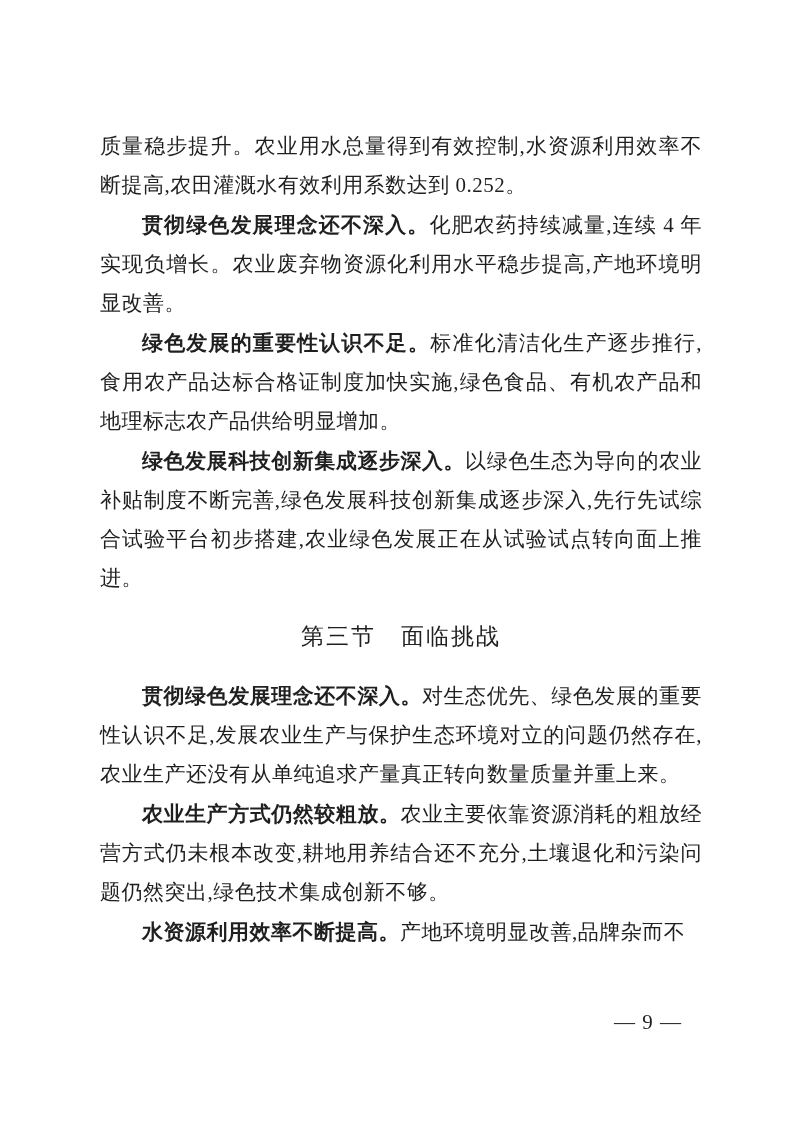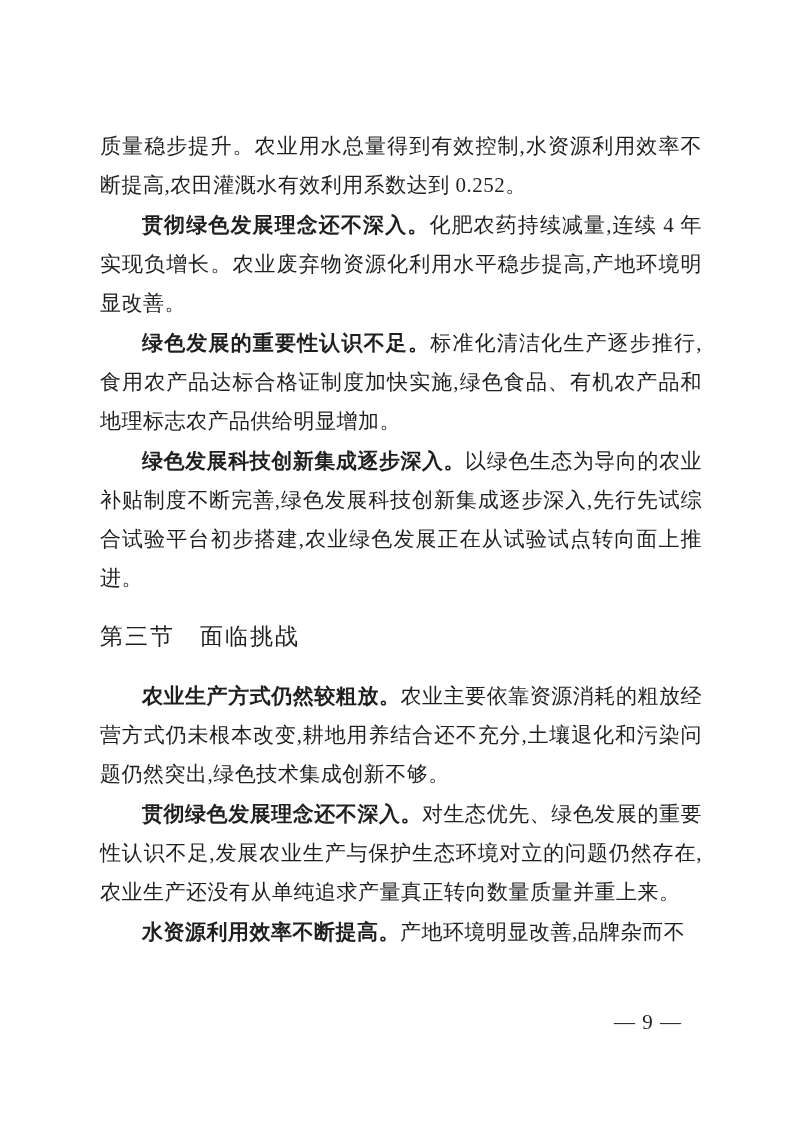--- a/index.html
+++ b/index.html
@@ -37,21 +37,21 @@
   .lead {
     font-weight: 700;
     font-family: "Liberation Sans", "DejaVu Sans", sans-serif;
     letter-spacing: 0.5px;
   }
   .section-heading {
     margin: 16px 0 16px 0;
     font-size: 23px;
     line-height: 46px;
     font-weight: 400;
-    text-align: left;
+    text-align: center;
     letter-spacing: 2px;
   }
   .page-number {
     position: absolute;
     top: 1008px;
     right: 112px;
     font-size: 21px;
     line-height: 28px;
     letter-spacing: 1px;
     color: #1f1f1f;
@@ -67,22 +67,22 @@
 
     <p class="para indent"><strong class="lead">贯彻绿色发展理念还不深入。</strong><span>化肥农药持续减量,连续 4 年实现负增长。农业废弃物资源化利用水平稳步提高,产地环境明显改善。</span></p>
 
     <p class="para indent"><strong class="lead">绿色发展的重要性认识不足。</strong><span>标准化清洁化生产逐步推行,食用农产品达标合格证制度加快实施,绿色食品、有机农产品和地理标志农产品供给明显增加。</span></p>
 
     <p class="para indent"><strong class="lead">绿色发展科技创新集成逐步深入。</strong><span>以绿色生态为导向的农业补贴制度不断完善,绿色发展科技创新集成逐步深入,先行先试综合试验平台初步搭建,农业绿色发展正在从试验试点转向面上推进。</span></p>
 
     <h2 class="section-heading">第三节　面临挑战</h2>
 
 
+    <p class="para indent"><strong class="lead">贯彻绿色发展理念还不深入。</strong><span>对生态优先、绿色发展的重要性认识不足,发展农业生产与保护生态环境对立的问题仍然存在,农业生产还没有从单纯追求产量真正转向数量质量并重上来。</span></p>
+
     <p class="para indent"><strong class="lead">农业生产方式仍然较粗放。</strong><span>农业主要依靠资源消耗的粗放经营方式仍未根本改变,耕地用养结合还不充分,土壤退化和污染问题仍然突出,绿色技术集成创新不够。</span></p>
-
-    <p class="para indent"><strong class="lead">贯彻绿色发展理念还不深入。</strong><span>对生态优先、绿色发展的重要性认识不足,发展农业生产与保护生态环境对立的问题仍然存在,农业生产还没有从单纯追求产量真正转向数量质量并重上来。</span></p>
 
     <p class="para indent"><strong class="lead">水资源利用效率不断提高。</strong><span>产地环境明显改善,品牌杂而不</span></p>
 
   </div>
 
   <div class="page-number">— 9 —</div>
 </div>
 
 </body></html>

